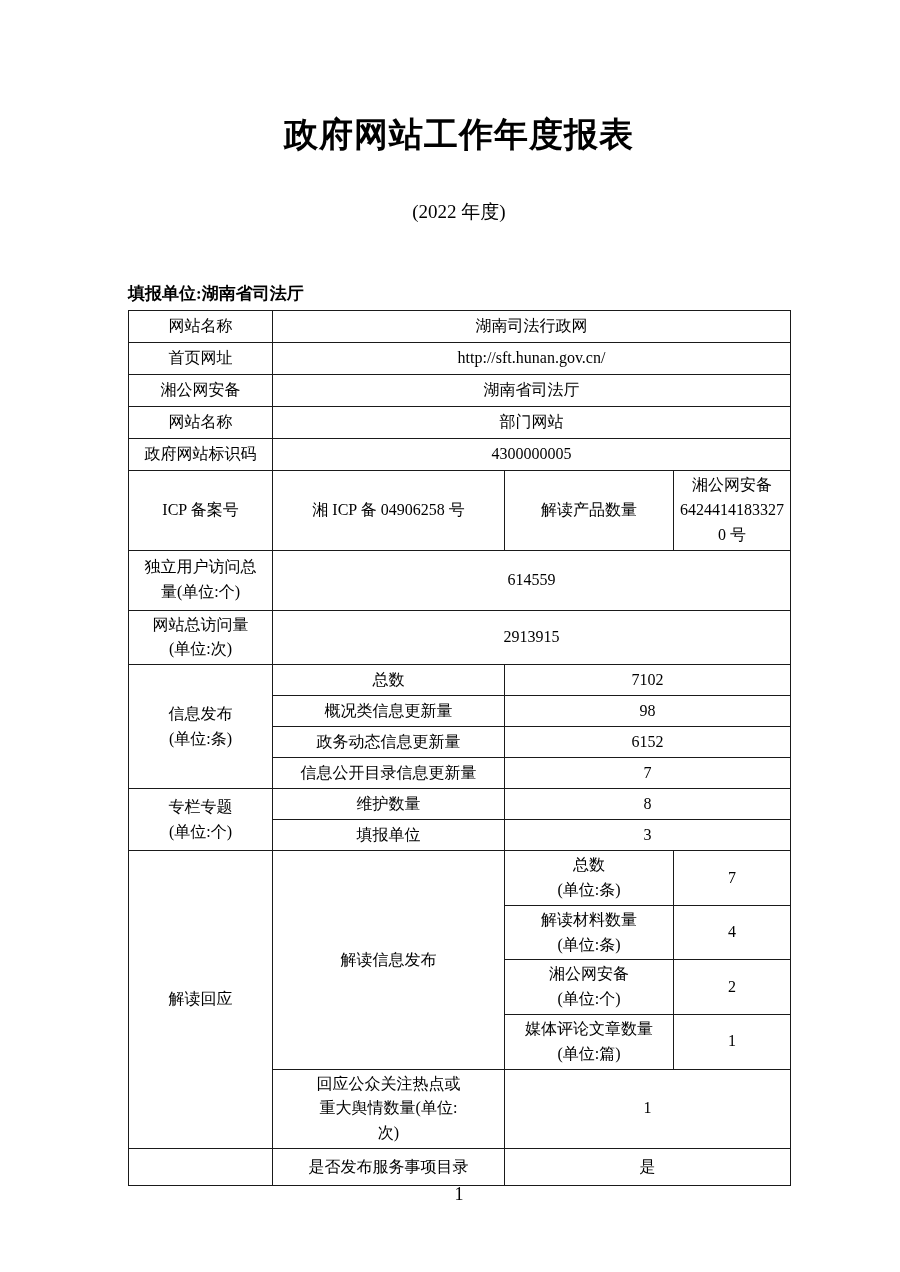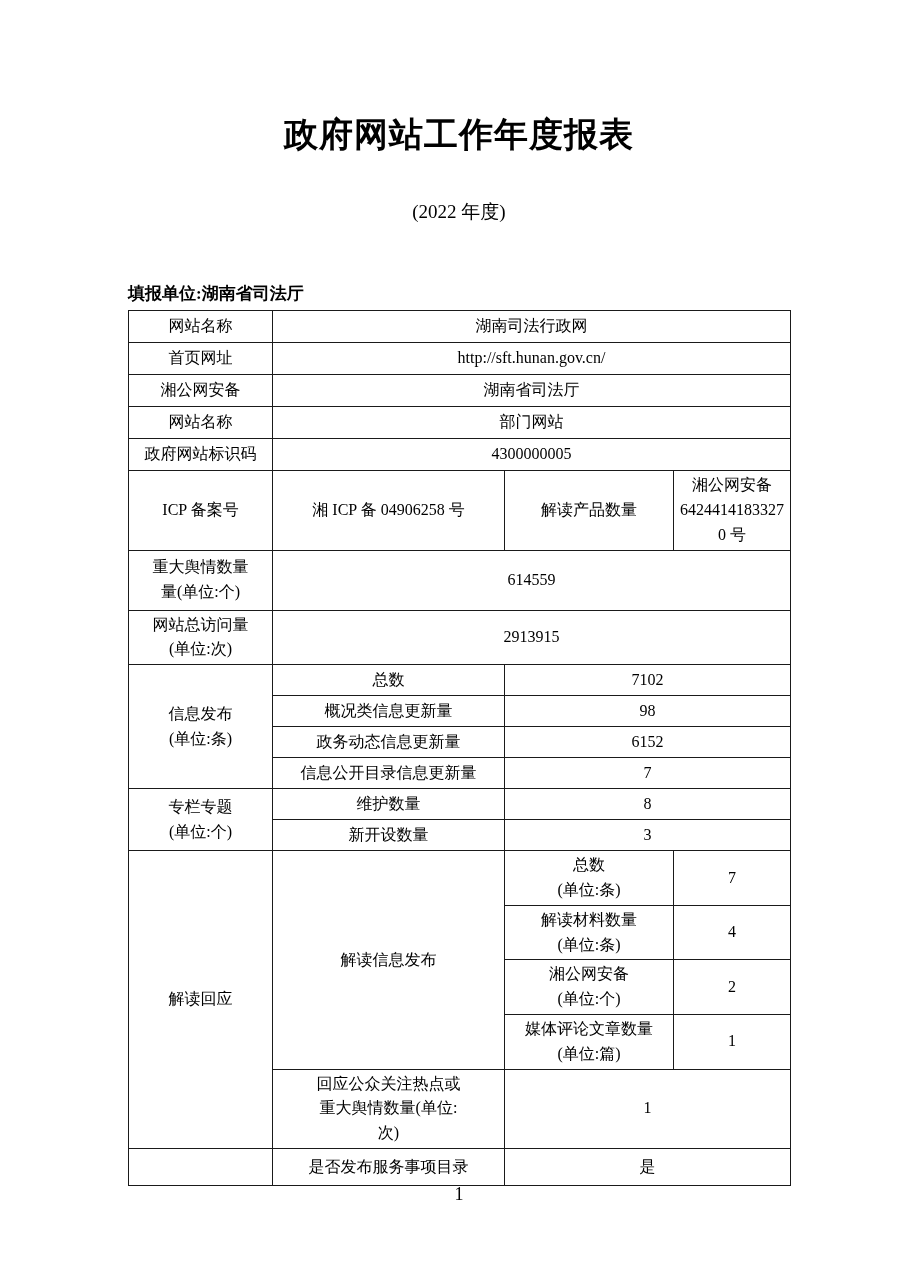--- a/index.html
+++ b/index.html
@@ -114,21 +114,21 @@
         <td colspan="3">4300000005</td>
       </tr>
       <tr class="h80">
         <td>ICP 备案号</td>
         <td>湘 ICP 备 04906258 号</td>
         <td>解读产品数量</td>
         <td class="break-all">湘公网安备
 64244141833270 号</td>
       </tr>
       <tr class="h60">
-        <td>重大舆情数量
+        <td>独立用户访问总
 量(单位:个)</td>
         <td colspan="3">614559</td>
       </tr>
       <tr class="h53">
         <td>网站总访问量
 (单位:次)</td>
         <td colspan="3">2913915</td>
       </tr>
 
       <tr class="h31">
@@ -150,21 +150,21 @@
         <td colspan="2">7</td>
       </tr>
 
       <tr class="h31">
         <td rowspan="2">专栏专题
 (单位:个)</td>
         <td>维护数量</td>
         <td colspan="2">8</td>
       </tr>
       <tr class="h31">
-        <td>新开设数量</td>
+        <td>填报单位</td>
         <td colspan="2">3</td>
       </tr>
 
       <tr class="h51">
         <td rowspan="5">解读回应</td>
         <td rowspan="4">解读信息发布</td>
         <td>总数
 (单位:条)</td>
         <td>7</td>
       </tr>

